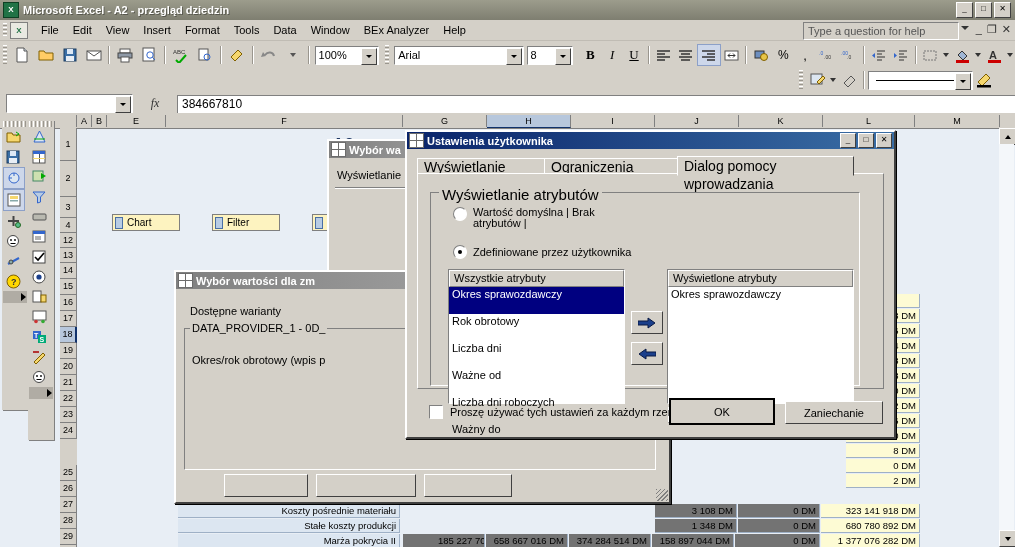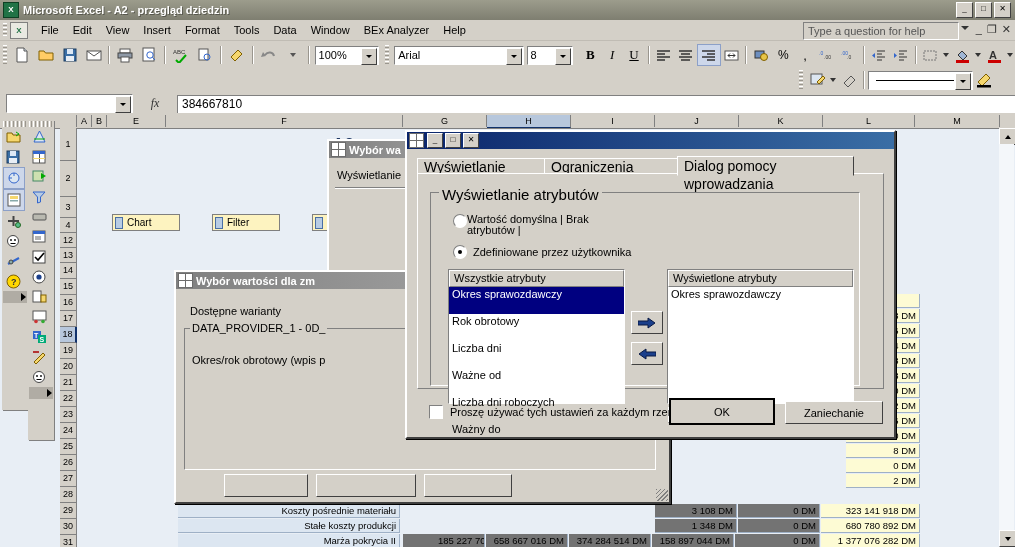--- a/index.html
+++ b/index.html
@@ -482,21 +482,21 @@
       <div class="rowcell" style="height:15px;line-height:15px;">15</div>
       <div class="rowcell" style="height:15px;line-height:15px;">16</div>
       <div class="rowcell" style="height:15px;line-height:15px;">17</div>
       <div class="rowcell sel" style="height:15px;line-height:15px;">18</div>
       <div class="rowcell" style="height:15px;line-height:15px;">19</div>
       <div class="rowcell" style="height:15px;line-height:15px;">20</div>
       <div class="rowcell" style="height:15px;line-height:15px;">21</div>
       <div class="rowcell" style="height:15px;line-height:15px;">22</div>
       <div class="rowcell" style="height:15px;line-height:15px;">23</div>
       <div class="rowcell" style="height:15px;line-height:15px;">24</div>
-      <div class="rowcell" style="height:15px;line-height:15px;">25</div>
+      <div class="rowcell" style="height:15px;line-height:15px;margin-top:26px;">25</div>
       <div class="rowcell" style="height:15px;line-height:15px;">26</div>
       <div class="rowcell" style="height:15px;line-height:15px;">27</div>
       <div class="rowcell" style="height:15px;line-height:15px;">28</div>
       <div class="rowcell" style="height:15px;line-height:15px;">29</div>
       <div class="rowcell" style="height:15px;line-height:15px;">30</div>
       <div class="rowcell" style="height:15px;line-height:15px;">31</div>
     </div>
 
     <div class="gridarea">
       <div class="title-cell" style="left:0;top:3px;width:376px;">A2 - przegląd d</div>
@@ -762,41 +762,42 @@
   </div>
 
   <div class="dlg" style="left:405px;top:130px;width:487px;height:305px;">
     <div class="dlg-tb">
       <div class="ic">
           <span></span>
           <span></span>
           <span></span>
           <span></span>
         </div>
+      <div class="tx">Ustawienia użytkownika</div>
       <div class="btns">
         <div class="b">_</div>
         <div class="b">□</div>
         <div class="b">✕</div>
       </div>
     </div>
 
     <div class="tabstrip">
       <div class="tab" style="left:0;width:124px;">Wyświetlanie ogólne</div>
       <div class="tab" style="left:127px;width:130px;">Ograniczenia wartości</div>
       <div class="tab active" style="left:260px;width:163px;">Dialog pomocy wprowadzania</div>
     </div>
 
     <div class="tabpanel">
 
       <div class="group" style="left:12px;top:18px;width:428px;height:192px;">
         <div class="group-in"></div>
         <div class="group-lbl">Wyświetlanie atrybutów</div>
       </div>
 
-      <div style="position:absolute;left:35px;top:40px;display:flex;align-items:flex-start;">
+      <div style="position:absolute;left:35px;top:33px;display:flex;align-items:flex-start;gap:6px;">
         <span class="radio"></span>
         <span style="font-size:11px;line-height:11px;width:160px;display:inline-block;">Wartość domyślna | Brak atrybutów |</span>
       </div>
       <div style="position:absolute;left:35px;top:71px;display:flex;align-items:center;gap:6px;">
         <span class="radio">
             <i></i>
           </span>
         <span style="font-size:11px;">Zdefiniowane przez użytkownika</span>
       </div>
 

